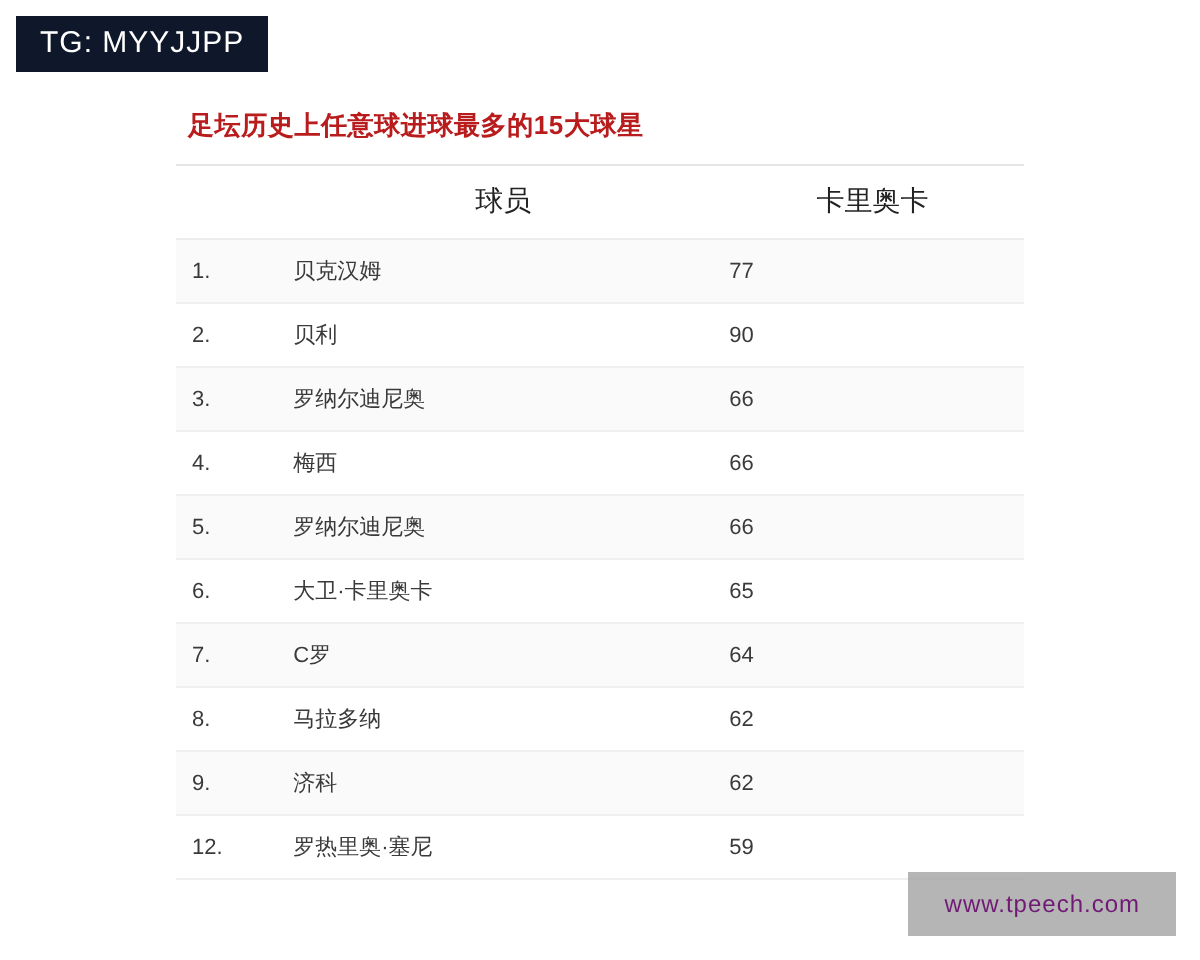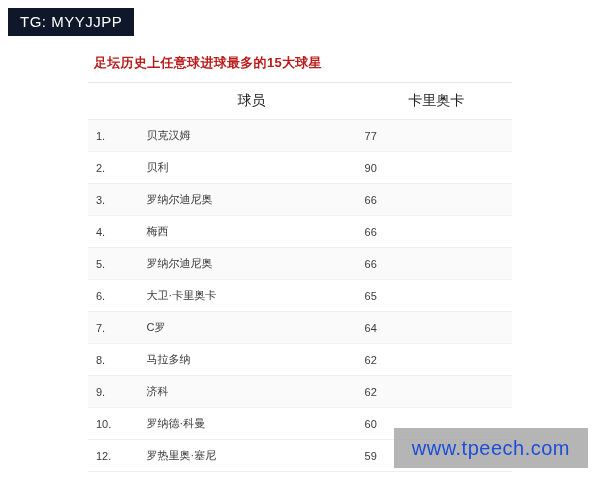--- a/index.html
+++ b/index.html
@@ -28,22 +28,22 @@
     letter-spacing: 0.5px;
     line-height: 1;
   }
 
   
   .watermark {
     position: absolute;
     right: 12px;
     bottom: 12px;
     background: rgba(160,160,160,0.78);
-    color: #1d4ed8;
-    font-size: 20px;
+    color: #701a75;
+    font-size: 12px;
     padding: 10px 18px;
     line-height: 1;
     letter-spacing: 0.5px;
   }
 
   .card {
     position: absolute;
     left: 88px;
     top: 44px;
     width: 424px;
@@ -168,25 +168,20 @@
           <td class="col-rank">8.</td>
           <td class="col-player cell-player">马拉多纳</td>
           <td class="col-goals cell-goals">62</td>
         </tr>
         <tr class="odd">
           <td class="col-rank">9.</td>
           <td class="col-player cell-player">济科</td>
           <td class="col-goals cell-goals">62</td>
         </tr>
         <tr class="even">
-          <td class="col-rank">10.</td>
-          <td class="col-player cell-player">罗纳德·科曼</td>
-          <td class="col-goals cell-goals">60</td>
-        </tr>
-        <tr class="even">
           <td class="col-rank">12.</td>
           <td class="col-player cell-player">罗热里奥·塞尼</td>
           <td class="col-goals cell-goals">59</td>
         </tr>
       </tbody>
   </table>
 </div>
 
 <div class="watermark">www.tpeech.com</div>
 

